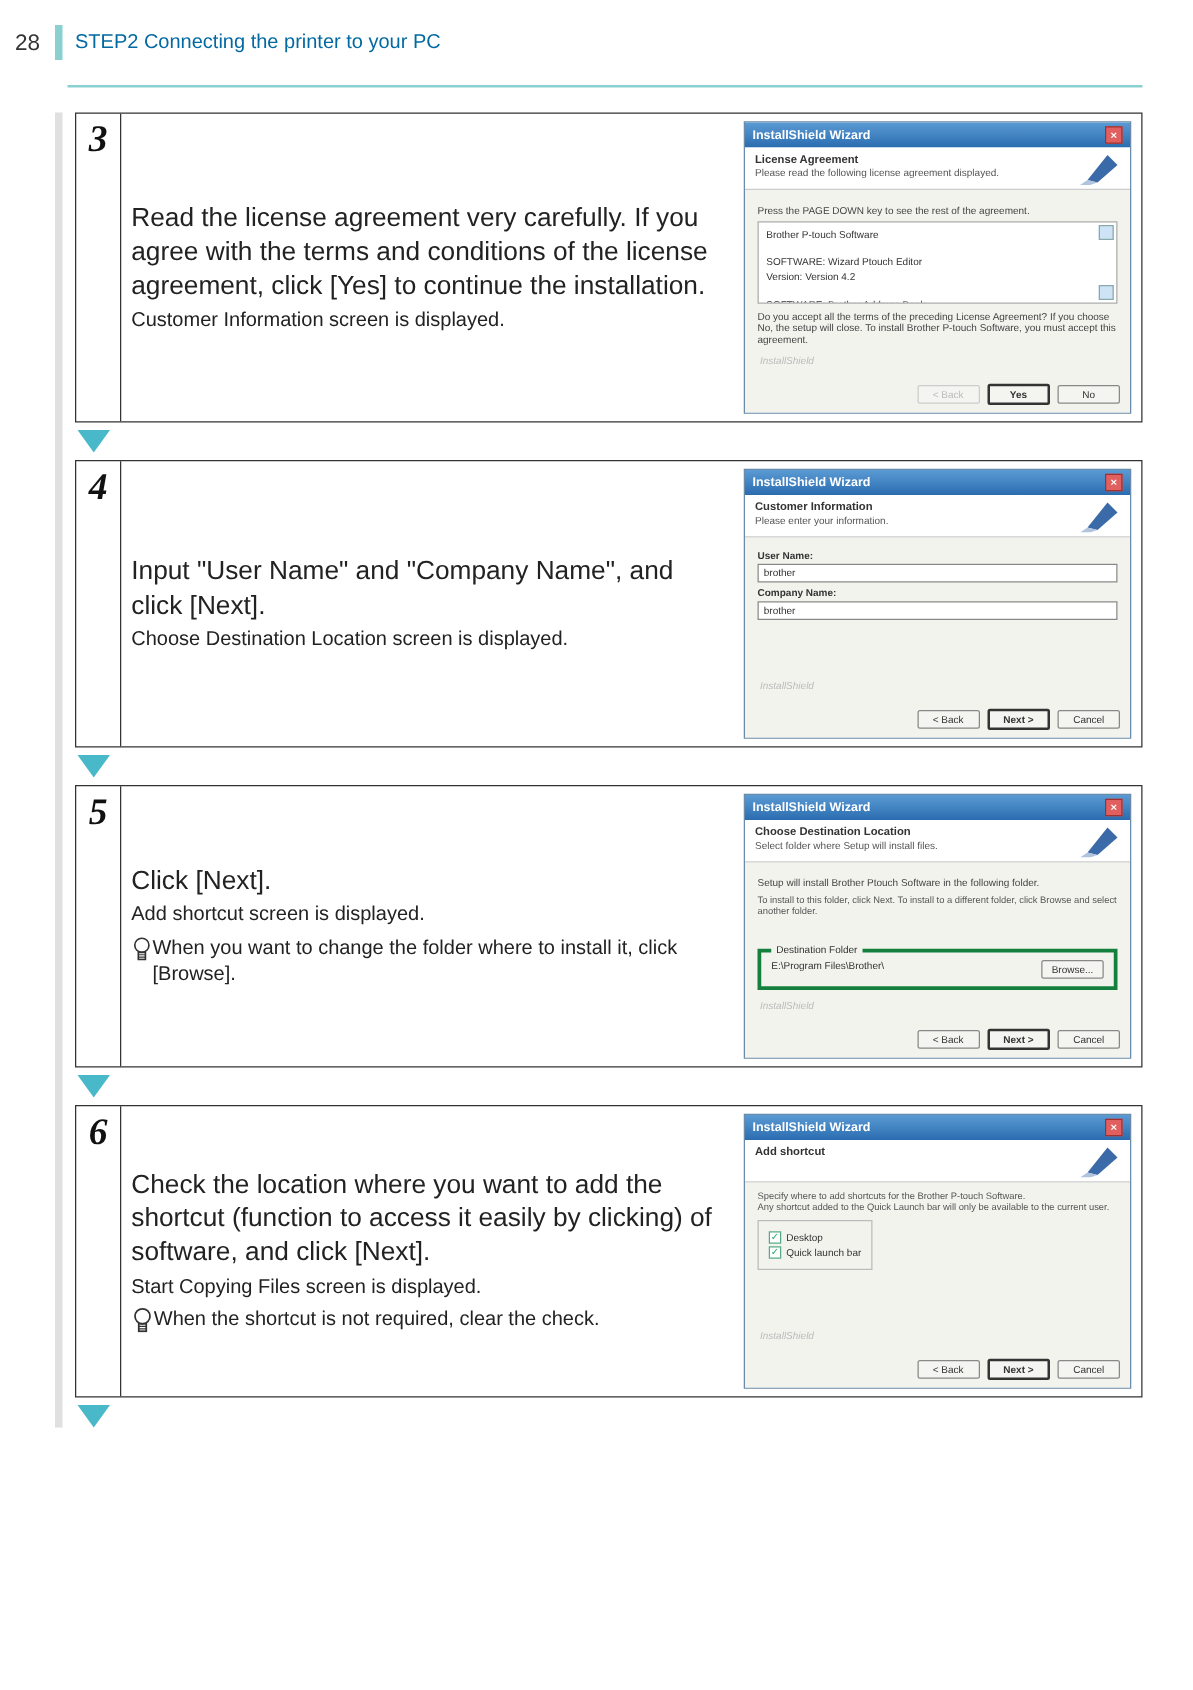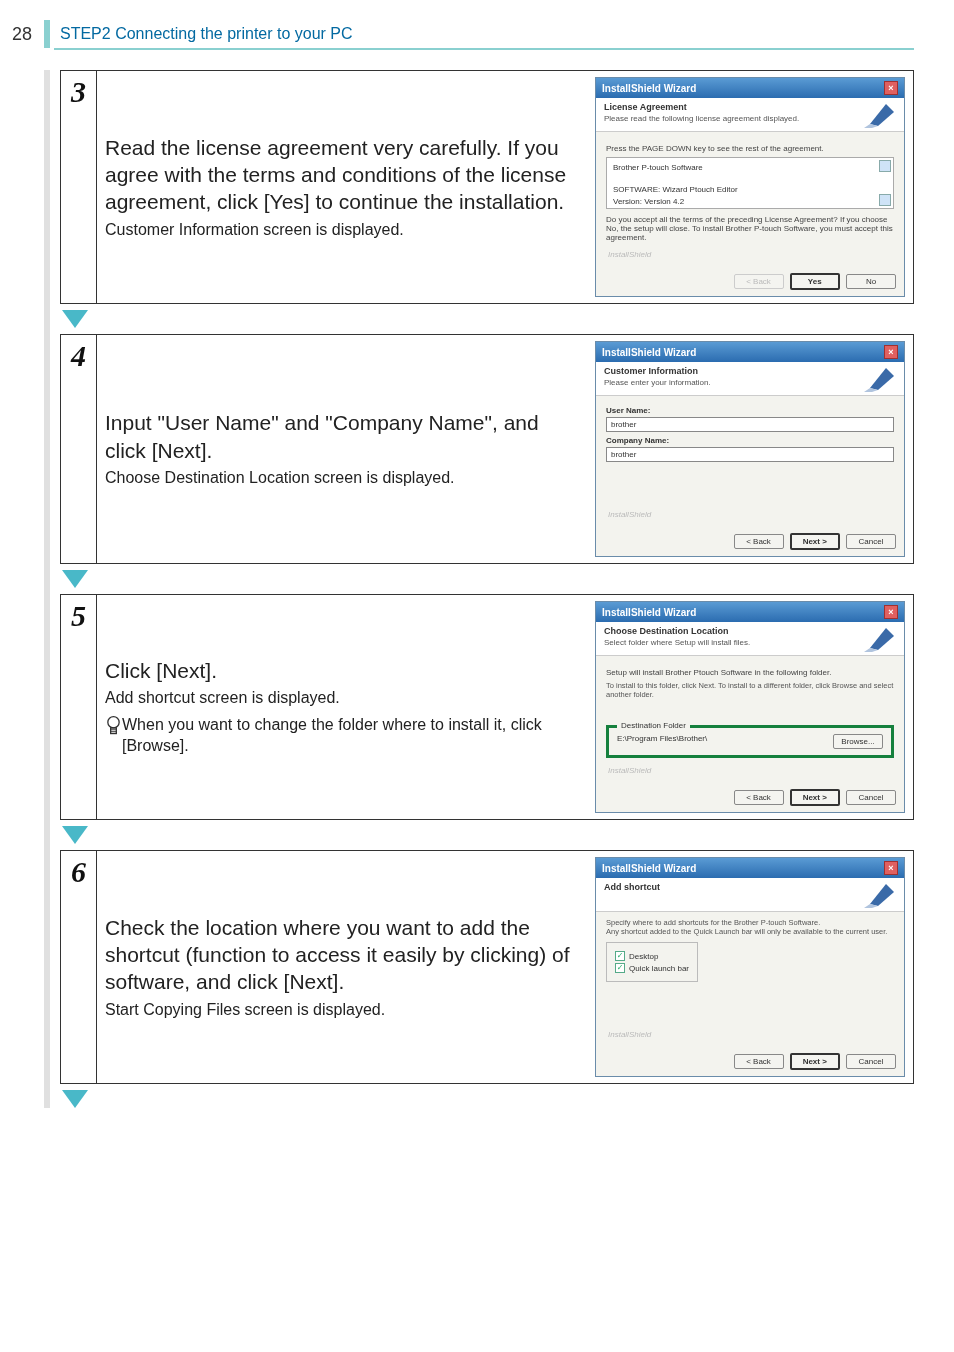--- a/index.html
+++ b/index.html
@@ -1,18 +1,18 @@
 <!DOCTYPE html>
 <html><head>
 <meta charset="utf-8">
 <style>
   * { box-sizing: border-box; margin: 0; padding: 0; }
   body { font-family: Arial, Helvetica, sans-serif; background: #fff; width: 954px; }
   .page { padding: 20px 40px 20px 0; }
-  .header-row { display: flex; align-items: center; margin-bottom: 0; }
+  .header-row { display: flex; align-items: center; margin-bottom: 20px; }
   .page-no { width: 40px; text-align: right; font-size: 18px; color: #333; padding-right: 8px; }
   .header-divider { width: 6px; height: 28px; background: #8ad0d0; margin: 0 10px 0 4px; }
   .header-text { font-size: 16px; color: #0369a1; }
   .header-line { height: 2px; background: #8ad0d0; margin: 0 0 20px 54px; }
   .vert-divider { position: absolute; left: 44px; top: 0; bottom: 0; width: 6px; background: #e0e0e0; }
   .content-wrap { position: relative; padding-left: 54px; }
   .step-block { border: 1px solid #333; margin: 0 0 4px 6px; display: flex; min-height: 210px; }
   .step-num-cell { width: 36px; border-right: 1px solid #333; display: flex; align-items: flex-start; justify-content: center; padding-top: 4px; }
   .step-num { font-family: Georgia, 'Times New Roman', serif; font-style: italic; font-weight: bold; font-size: 30px; color: #111; }
   .step-body { flex: 1; display: flex; padding: 6px 8px 6px 8px; align-items: center; }
@@ -32,21 +32,21 @@
   .dlg-hdr-title { font-weight: bold; font-size: 9px; }
   .dlg-hdr-sub { font-size: 8px; color: #555; margin-top: 2px; }
   .dlg-hdr-graphic { position: absolute; right: 6px; top: 4px; }
   .dlg-body { padding: 6px 10px 8px 10px; min-height: 110px; background: #f3f3ee; }
   .dlg-footer { padding: 6px 8px; text-align: right; background: #f3f3ee; border-top: 0; }
   .dlg-btn { display: inline-block; min-width: 50px; padding: 2px 6px; font-size: 8px; border: 1px solid #888; background: #f4f4f0; margin-left: 4px; text-align: center; border-radius: 2px; }
   .dlg-btn.bold { border: 2px solid #333; font-weight: bold; }
   .dlg-btn.disabled { color: #bbb; border-color: #ccc; }
   .dlg-field-label { font-size: 8px; margin: 4px 0 2px 0; font-weight: bold; }
   .dlg-input { border: 1px solid #888; background: #fff; padding: 2px 4px; font-size: 8px; width: 100%; }
-  .dlg-textbox { border: 1px solid #aaa; background: #fff; padding: 4px 20px 4px 6px; font-size: 8px; line-height: 1.4; height: 52px; overflow: hidden; position: relative; }
+  .dlg-textbox { border: 1px solid #aaa; background: #fff; padding: 4px 20px 4px 6px; font-size: 8px; line-height: 1.4; height: 66px; overflow: hidden; position: relative; }
   .dlg-scroll-up,.dlg-scroll-dn{position:absolute;right:2px;width:12px;height:12px;background:#cfe3f7;border:1px solid #8aa;}
   .dlg-scroll-up{top:2px;} .dlg-scroll-dn{bottom:2px;}
   .dlg-subline { font-size: 8px; color: #444; margin: 6px 0 4px 0; }
   .dlg-group { border: 3px solid #15803d; padding: 6px 8px; margin-top: 26px; position: relative; }
   .dlg-group-title { position: absolute; top: -7px; left: 8px; background: #f3f3ee; padding: 0 4px; font-size: 8px; }
   .dlg-browse { float: right; }
   .dlg-small { font-size: 7.5px; color: #555; }
   .dlg-brand { font-size: 8px; color: #bbb; margin: 8px 0 0 2px; font-style: italic; }
   .chk-row { display:flex; align-items:center; gap:4px; margin:2px 0; }
   .chk-box { width:10px;height:10px;border:1px solid #5a8;background:#fff;display:flex;align-items:center;justify-content:center;font-size:8px;color:#2a6; line-height:1;}
@@ -220,20 +220,29 @@
     </div>
 
     <div class="step-block">
       <div class="step-num-cell">
           <div class="step-num">6</div>
         </div>
       <div class="step-body">
         <div class="step-text">
           <div class="step-main">Check the location where you want to add the shortcut (function to access it easily by clicking) of software, and click [Next].</div>
           <div class="step-sub">Start Copying Files screen is displayed.</div>
+          <div class="hint-row">
+            <svg class="hint-icon" viewBox="0 0 18 22">
+                <circle cx="9" cy="7" r="6" fill="none" stroke="#333" stroke-width="1.4"></circle>
+                <rect x="6" y="13" width="6" height="6" fill="none" stroke="#333" stroke-width="1.4"></rect>
+                <line x1="6" y1="15" x2="12" y2="15" stroke="#333" stroke-width="1"></line>
+                <line x1="6" y1="17" x2="12" y2="17" stroke="#333" stroke-width="1"></line>
+              </svg>
+            <div class="hint-text">When the shortcut is not required, clear the check.</div>
+          </div>
         </div>
         <div class="dlg">
           <div class="dlg-title">
             <span>InstallShield Wizard</span>
             <span class="dlg-close">×</span>
           </div>
           <div class="dlg-hdr">
             <div class="dlg-hdr-title">Add shortcut</div>
             <svg class="dlg-hdr-graphic" width="34" height="26">
                 <polygon points="6,22 22,2 30,10 14,24" fill="#3a6aa8"></polygon>

